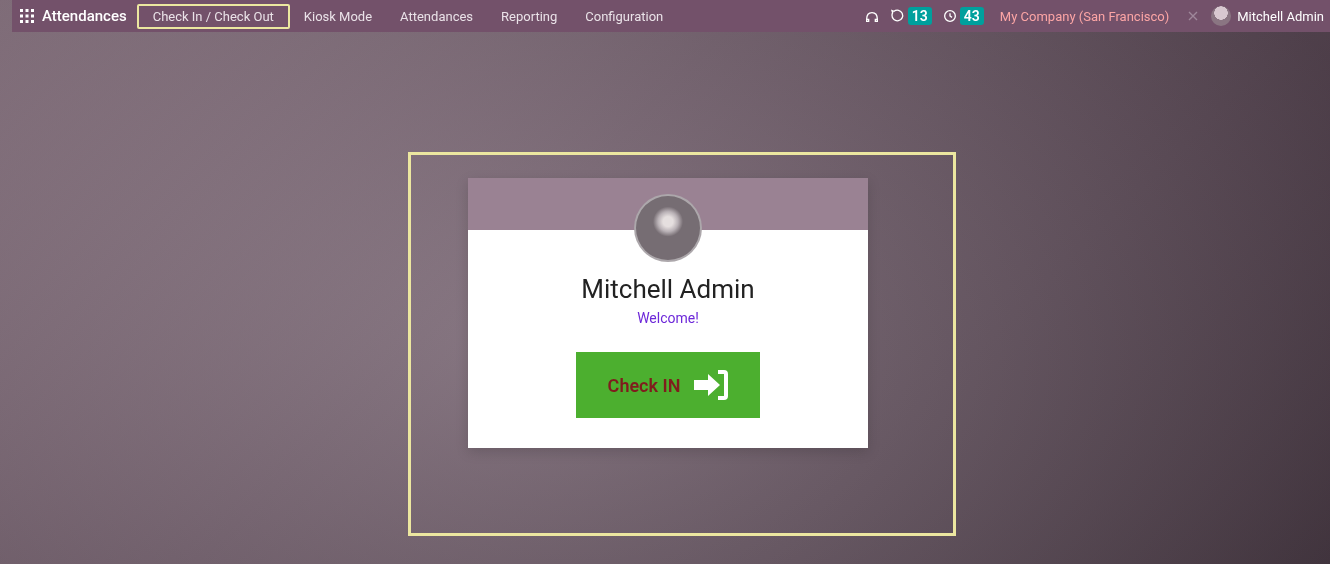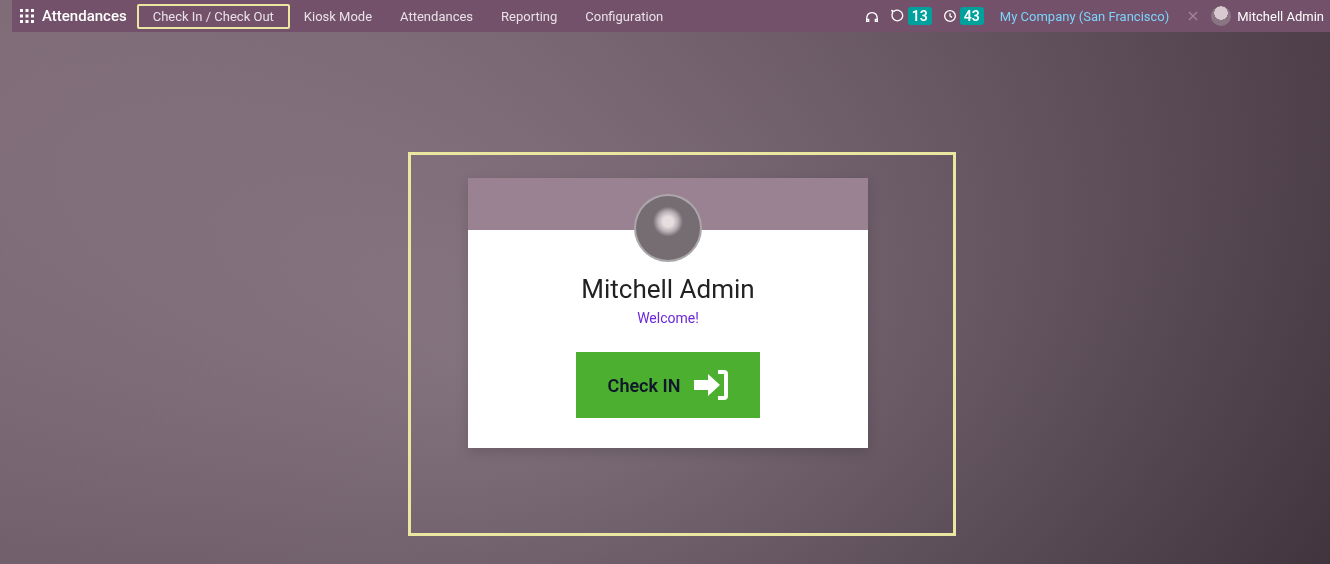--- a/index.html
+++ b/index.html
@@ -13,21 +13,21 @@
     .app-switcher { width:30px; height:32px; display:flex; align-items:center; justify-content:center; cursor:pointer; }
     .app-title { font-size:15px; font-weight:500; padding:0 10px 0 0; }
     .nav { display:flex; align-items:stretch; height:25px; }
     .nav-item { display:flex; align-items:center; padding:0 14px; color:#eae2e8; cursor:pointer; font-size:13px; }
     .nav-item.active { border:2px solid #ece7a0; border-radius:2px; }
     .spacer { flex:1; }
     .systray { display:flex; align-items:center; gap:10px; padding-right:6px; }
     .sys-btn { display:flex; align-items:center; position:relative; cursor:pointer; color:#fff; }
     .badge { background:#00a09d; color:#fff; font-size:14px; padding:1px 4px;
              border-radius:3px; margin-left:2px; line-height:1.2; font-weight:600; }
-    .company { color:#7dd3fc; font-size:13px; padding:0 6px; cursor:pointer; }
+    .company { color:#fca5a5; font-size:13px; padding:0 6px; cursor:pointer; }
     .avatar-sm { width:20px; height:20px; border-radius:50%; background:
                  radial-gradient(circle at 50% 35%, #d8c8d0 40%, #8a7582 42%); margin-right:6px; }
     .user-name { color:#fff; font-size:13px; }
 
     .highlight-frame { position:absolute; left:408px; top:152px; width:548px; height:384px;
                        border:3px solid #ece7a0; }
 
     .card { position:absolute; left:468px; top:178px; width:400px; background:#fff;
             box-shadow:0 4px 12px rgba(0,0,0,0.15); text-align:center; color:#111; }
     .card-header { height:52px; background:#9a8293; position:relative; }
@@ -35,21 +35,21 @@
                  transform:translateX(-50%);
                  background:
                    radial-gradient(circle at 50% 40%, #e8dede 10%, #bdb0b7 20%, #7a6c75 30%),
                    repeating-linear-gradient(0deg, #888 0 2px, #aaa 2px 4px);
                  border:2px solid rgba(255,255,255,0.4);
                  filter:grayscale(40%); }
     .card-body { padding:44px 20px 30px; }
     .card-name { font-size:26px; font-weight:400; color:#222; margin-bottom:6px; }
     .card-sub  { font-size:14px; color:#6d28d9; margin-bottom:26px; }
     .checkin-btn { display:inline-flex; align-items:center; gap:14px; background:#4caf2f;
-                   color:#0f172a; font-size:18px; font-weight:600; padding:18px 32px; border:none;
+                   color:#7f1d1d; font-size:18px; font-weight:600; padding:18px 32px; border:none;
                    cursor:pointer; }
     .checkin-btn svg { display:block; }
   </style>
 </head>
 <body>
 
 <div class="topbar">
   <div class="app-switcher">
     <svg width="14" height="14" viewBox="0 0 14 14" fill="#fff">
       <rect x="0" y="0" width="3" height="3"></rect>

